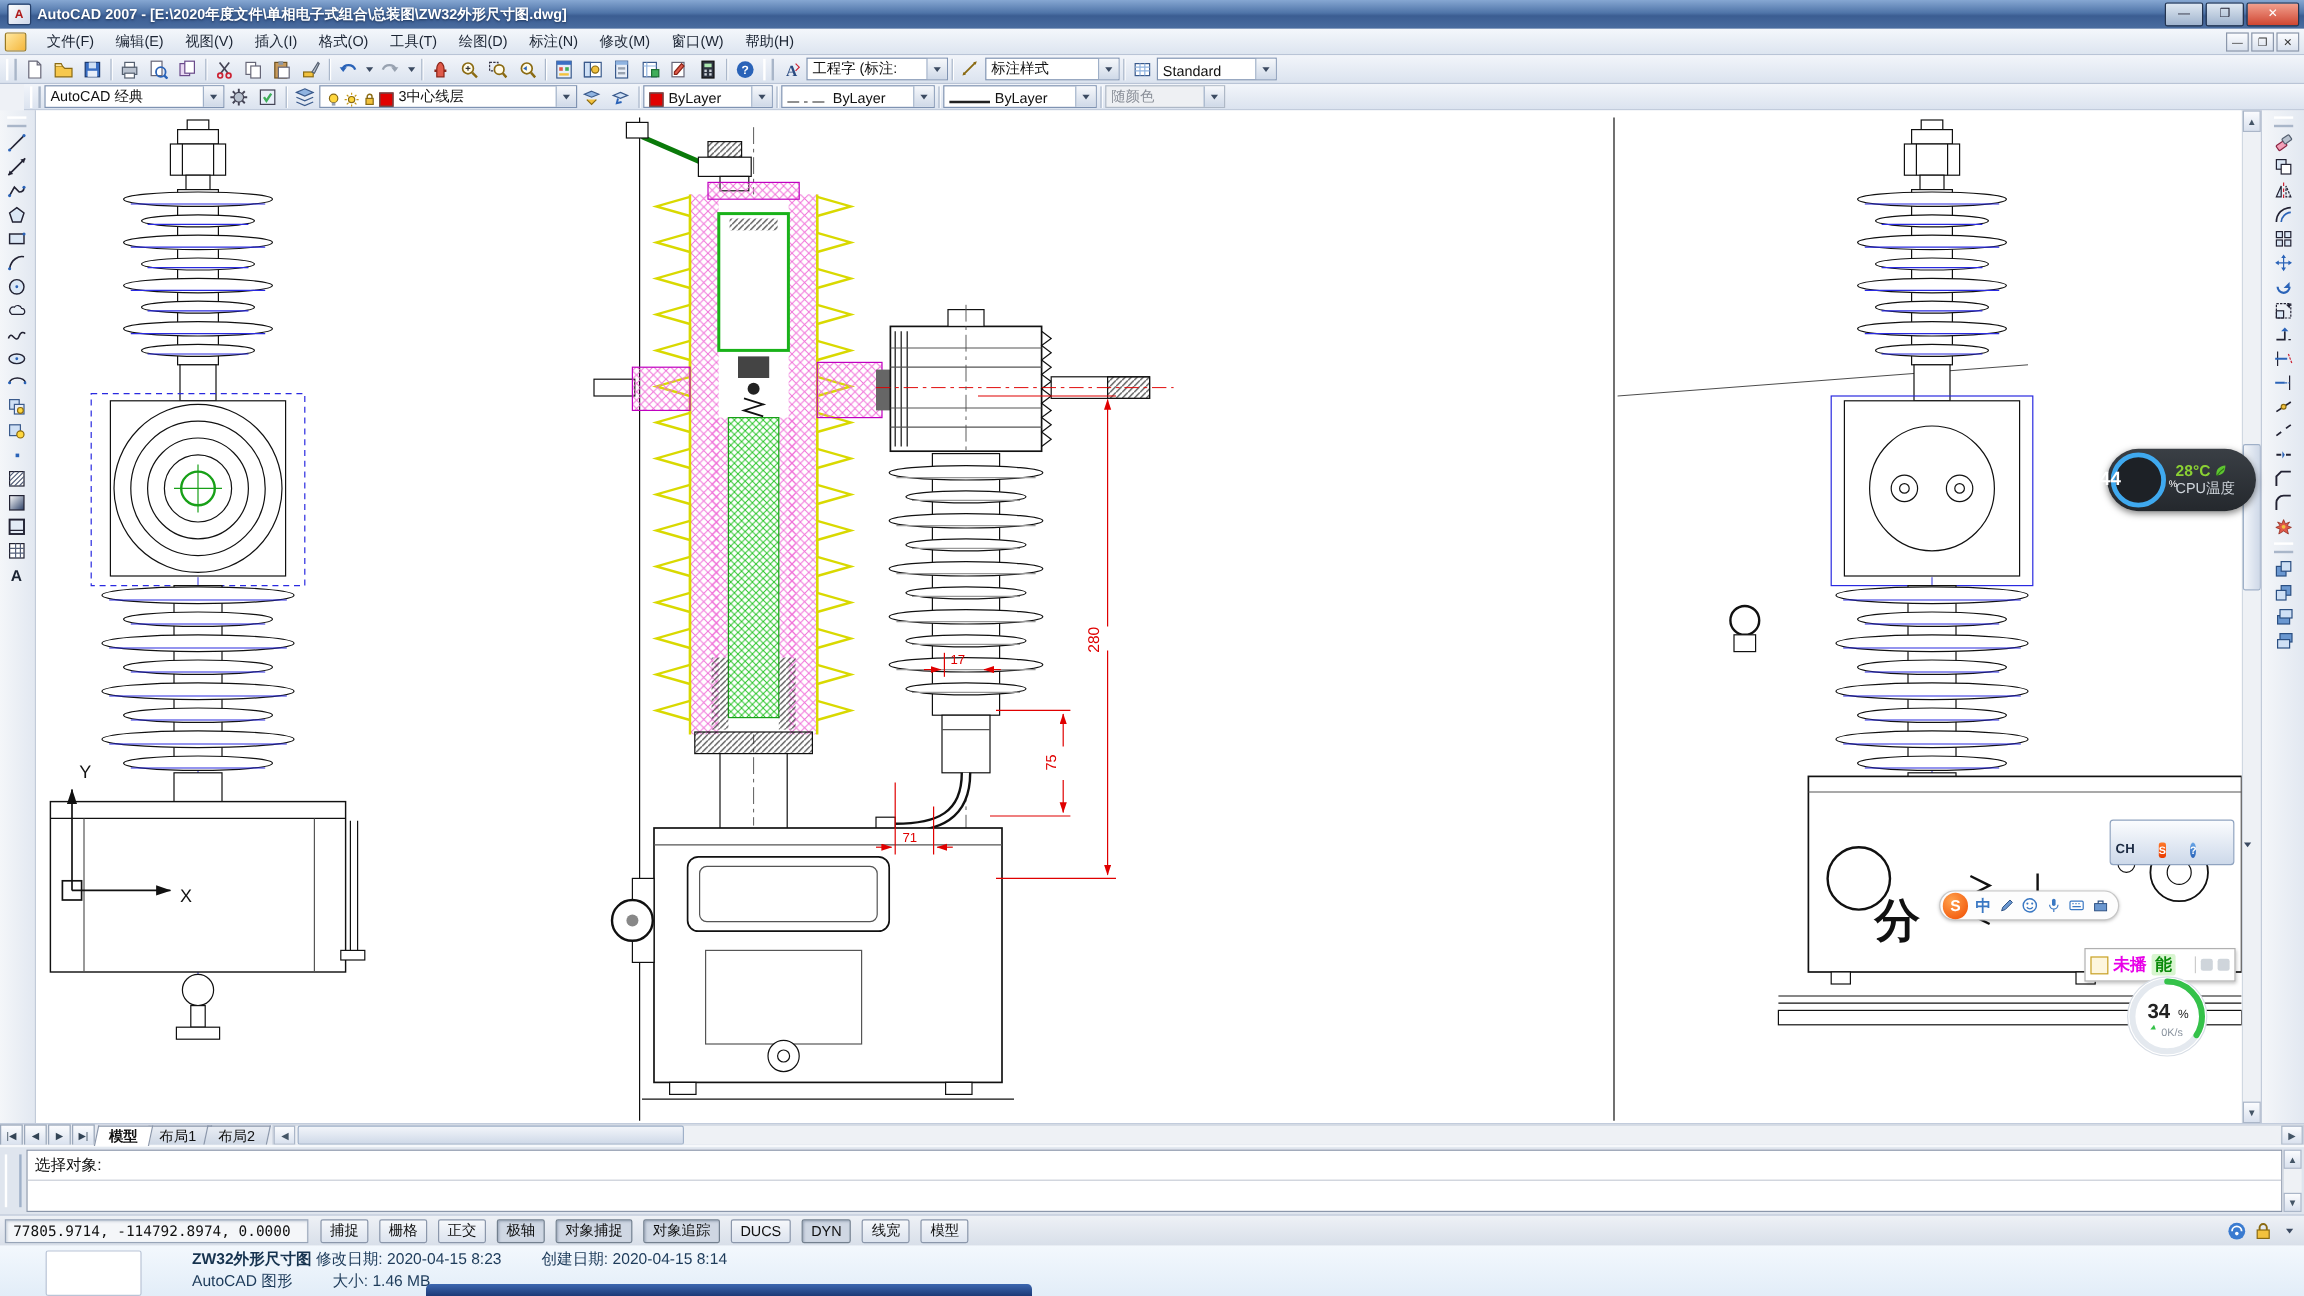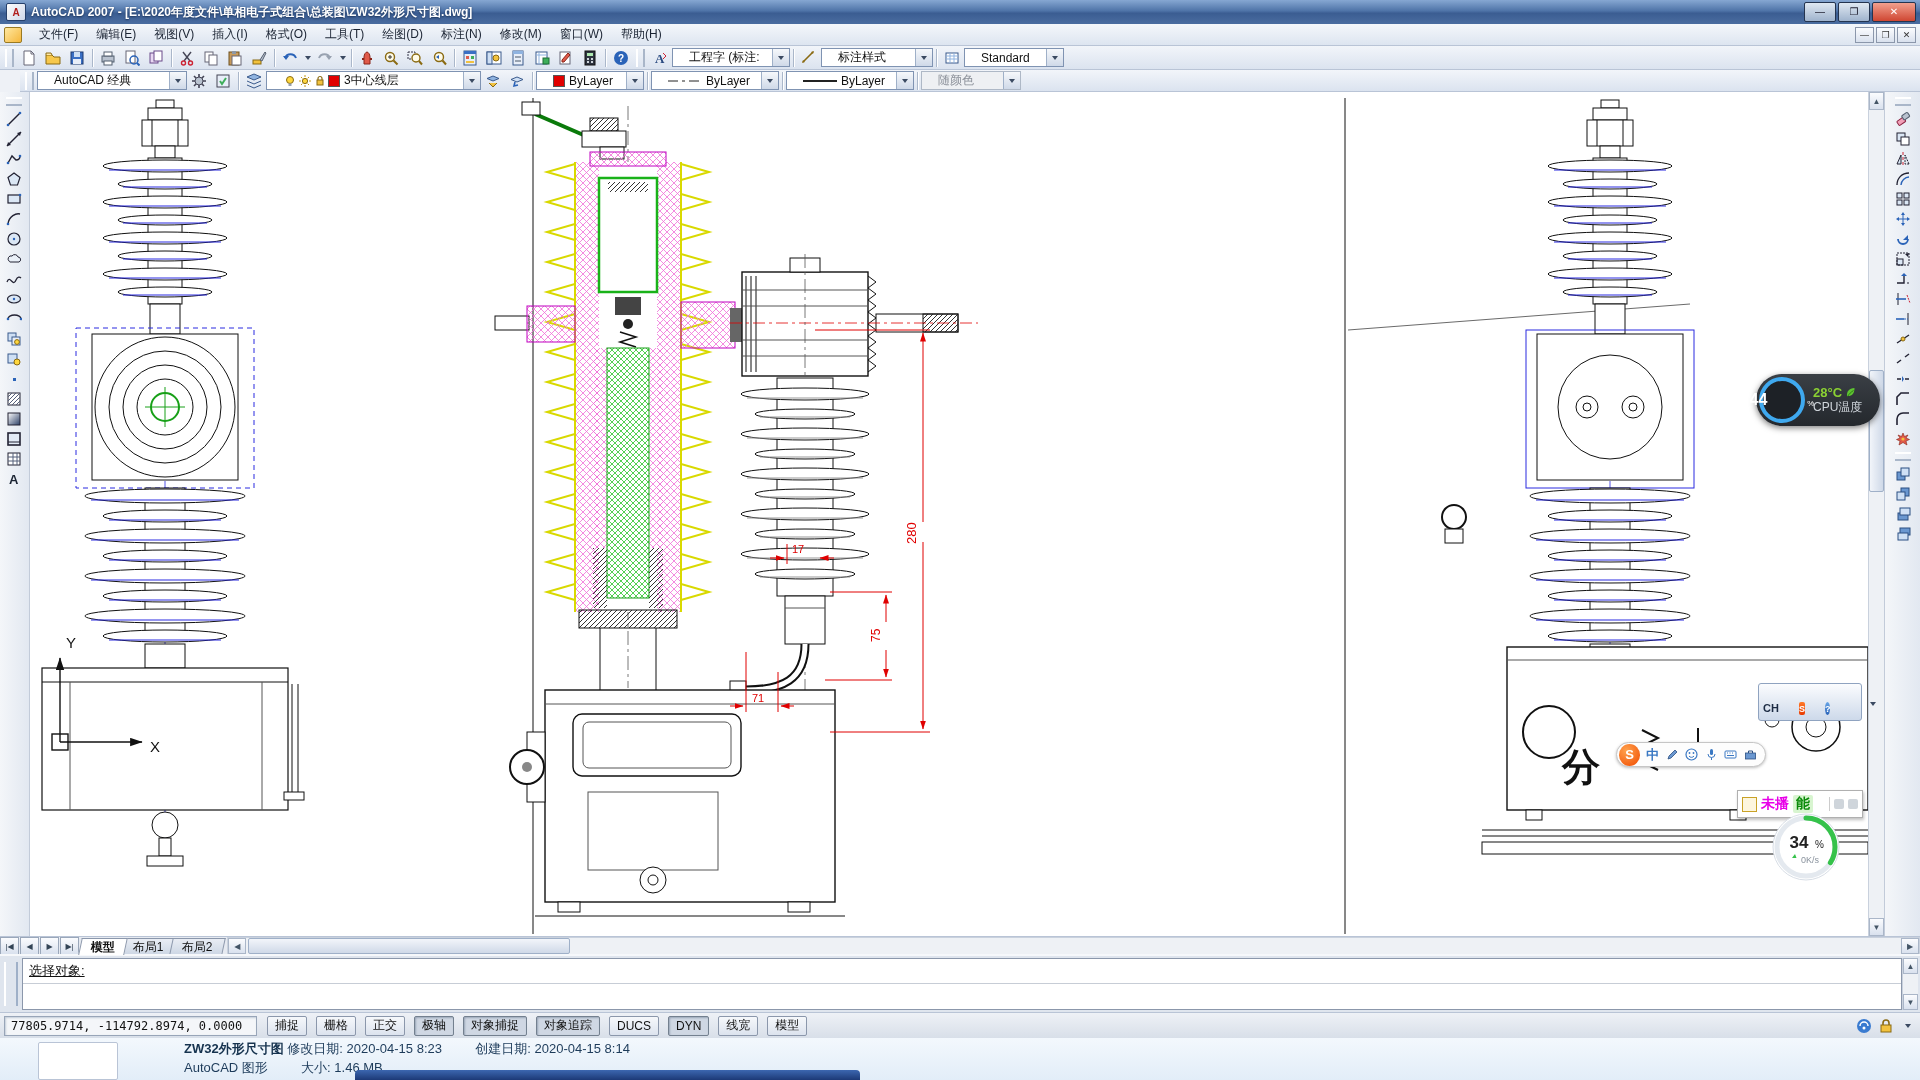--- a/index.html
+++ b/index.html
@@ -23,21 +23,21 @@
   
   .tbrow{position:absolute;left:0;width:1920px;background:linear-gradient(180deg,#f2f5fa,#dbe3ef);border-bottom:1px solid #b9c4d6;display:flex;align-items:center;box-sizing:border-box;padding:0 2px;}
   .tbrow1{top:46px;height:24px;}
   .tbrow2{top:70px;height:22px;margin-left:20px;}
   .grip{width:5px;height:18px;margin:0 3px;border-left:2px solid #fff;border-right:2px solid #a9b6c9;}
   .sep{width:1px;height:18px;background:#aab7ca;margin:0 3px;box-shadow:1px 0 0 #fff;}
   .tbtn{width:22px;height:21px;display:flex;align-items:center;justify-content:center;border:1px solid transparent;border-radius:2px;}
   .tbtn svg{width:16px;height:16px;display:block;}
   .ddbtn{width:11px;height:21px;display:flex;align-items:center;justify-content:center;}
   .arr{width:0;height:0;border-left:3px solid transparent;border-right:3px solid transparent;border-top:4px solid #3b4a61;}
-  .combo{height:19px;border:1px solid #7f93b2;background:#fff;display:flex;align-items:center;font-size:12px;padding-left:16px;box-sizing:border-box;}
+  .combo{height:19px;border:1px solid #7f93b2;background:#fff;display:flex;align-items:flex-end;font-size:12px;padding-left:4px;box-sizing:border-box;}
   .combo .cval{white-space:nowrap;overflow:hidden;flex:1;}
   .combo .abox{width:16px;height:17px;margin-left:2px;border-left:1px solid #9fb0c8;background:linear-gradient(#f6f8fb,#cfd9e8);display:flex;align-items:center;justify-content:center;}
   .combo.disabled{background:#eef0f3;color:#8a8f98;border-color:#aeb8c6;}
   .chip{width:10px;height:10px;background:#e00000;border:1px solid #555;margin-right:4px;}
   .mini{width:13px;height:13px;margin-right:2px;display:flex;align-items:center;justify-content:center;}
   .mini svg{width:12px;height:12px;display:block;}
   
   .mainrow{position:absolute;left:0;top:92px;width:1920px;height:844px;display:flex;}
   .rail{background:linear-gradient(90deg,#f4f6f9,#e2e8f1);border-right:1px solid #c2cbd9;display:flex;flex-direction:column;align-items:center;padding-top:2px;box-sizing:border-box;}
   .rail.left{width:30px;}
@@ -54,36 +54,36 @@
   .tnav{width:17px;height:16px;border:1px solid #9aa7ba;background:linear-gradient(#fbfcfe,#d9e1ee);font-size:8px;display:flex;align-items:center;justify-content:center;color:#345;margin-right:1px;}
   .tab{height:16px;padding:0 10px;border:1px solid #8b97ab;border-bottom:none;background:linear-gradient(#e9edf4,#ccd6e4);font-size:12px;display:flex;align-items:center;transform:skewX(-12deg);margin-right:-4px;}
   .tab span{transform:skewX(12deg);}
   .tab.active{background:#fff;font-weight:bold;z-index:2;}
   .hscroll{flex:1;height:16px;background:#eef1f5;border:1px solid #c9d1dd;display:flex;margin-left:8px;}
   .hbtn{width:16px;height:14px;background:linear-gradient(#fbfcfe,#d9e1ee);border:1px solid #aab6c8;font-size:8px;display:flex;align-items:center;justify-content:center;color:#456;}
   .hthumb{width:320px;height:14px;background:linear-gradient(#f2f5fa,#cfd9e8);border:1px solid #9fb0c8;border-radius:2px;margin-left:2px;}
   
   .cmdwin{position:absolute;left:0;top:954px;width:1920px;height:58px;background:#dfe5ee;border-top:2px solid #f6f8fb;display:flex;box-sizing:border-box;padding:2px;}
   .cmdgrip{width:10px;border-left:2px solid #fff;border-right:2px solid #9fb0c8;margin:4px 4px 4px 2px;}
-  .cmdbody{flex:1;background:#fff;border:1px solid #8b97ab;display:flex;flex-direction:column;font-size:13px;text-decoration:underline;}
+  .cmdbody{flex:1;background:#fff;border:1px solid #8b97ab;display:flex;flex-direction:column;font-size:13px;}
   .cmdline{padding:3px 6px;white-space:pre;}
   .cmddiv{border-top:1px solid #c7cdd6;}
   .cmdscroll{width:15px;display:flex;flex-direction:column;justify-content:space-between;background:#eef1f5;border-left:1px solid #c9d1dd;}
   .cmdscroll .vbtn{height:14px;}
   
   .statusbar{position:absolute;left:0;top:1012px;width:1920px;height:26px;background:linear-gradient(#eef1f6,#d8dfe9);border-top:1px solid #b9c4d6;display:flex;align-items:center;padding:0 4px;box-sizing:border-box;}
   .coords{width:245px;height:18px;border:1px solid #98a5b8;background:#f4f6f9;box-shadow:inset 1px 1px 2px #c3ccd8;font-family:"DejaVu Sans Mono",monospace;font-size:12px;display:flex;align-items:center;padding-left:6px;margin-right:10px;}
   .sbtn{height:18px;border:1px solid #8b97ab;border-radius:2px;background:linear-gradient(#f6f8fb,#dce3ee);padding:0 7px;margin-right:9px;display:flex;align-items:center;font-size:12px;}
   .sbtn.pressed{background:#cfd7e3;box-shadow:inset 1px 1px 2px #9aa6b8;border-color:#73808f;}
   .strayicons{margin-left:auto;display:flex;align-items:center;gap:6px;}
   .sico{width:16px;height:16px;display:flex;align-items:center;justify-content:center;}
   
   .bottomstrip{position:absolute;left:0;top:1038px;width:1920px;height:42px;background:linear-gradient(#f3f8fd,#e2edf8);overflow:hidden;}
   .fileicon{position:absolute;left:38px;top:4px;width:78px;height:36px;background:#fff;border:1px solid #b9c4d6;border-radius:2px;}
-  .tiptext{position:absolute;left:160px;top:1px;color:#1d3b5a;font-size:13px;line-height:19px;margin-left:24px;}
+  .tiptext{position:absolute;left:160px;top:1px;color:#1d3b5a;font-size:13px;line-height:19px;}
   .tipname{font-weight:bold;color:#16334f;}
   .tipsep{display:inline-block;width:26px;}
   .taskbar{position:absolute;left:355px;top:32px;width:505px;height:12px;border-radius:4px 4px 0 0;background:linear-gradient(#3c67b0,#16306b);}
   
   .cpu{position:absolute;left:1756px;top:374px;width:124px;height:52px;background:linear-gradient(#3a3f45,#24282d);border-radius:27px;display:flex;align-items:center;box-shadow:0 2px 6px rgba(0,0,0,.5);}
   .cpuring{width:38px;height:38px;border-radius:50%;border:4px solid #3fa9ef;background:#1d2126;margin-left:3px;display:flex;align-items:center;justify-content:center;color:#fff;gap:40px;}
   .cpuring b{font-size:16px;font-weight:bold;}
   .cpuring i{font-style:normal;font-size:8px;margin-top:6px;}
   .cpucol{margin-left:8px;display:flex;flex-direction:column;line-height:14px;}
   .cputemp{color:#8bd133;font-weight:bold;font-size:13px;display:flex;align-items:center;gap:3px;}

